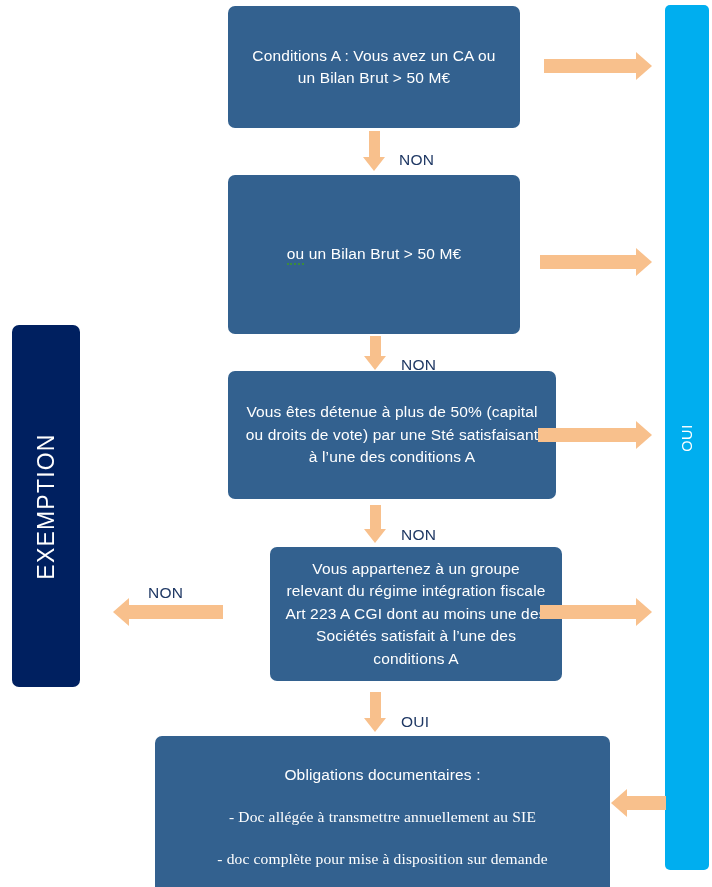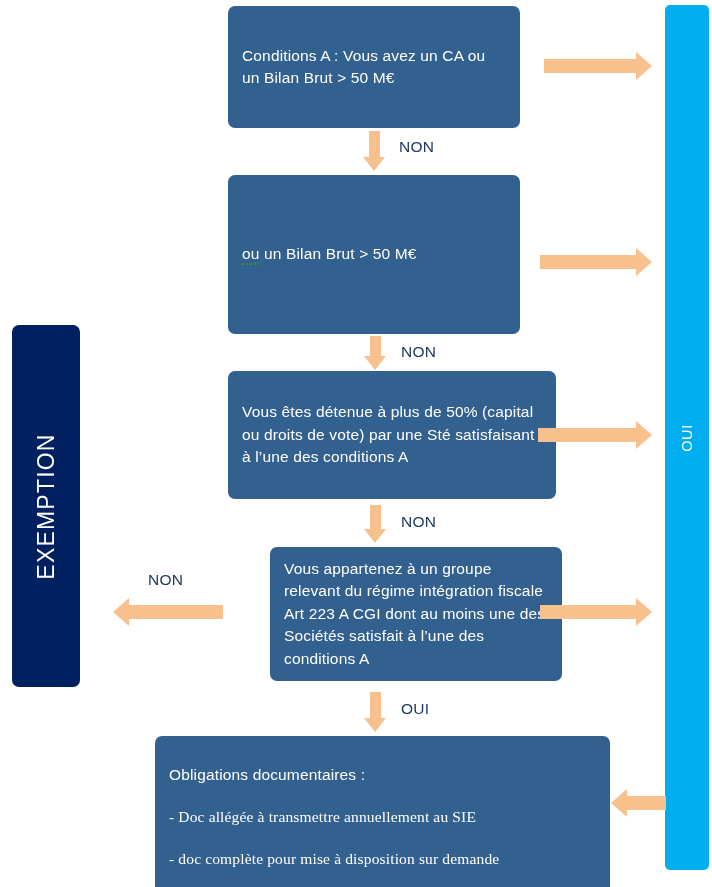--- a/index.html
+++ b/index.html
@@ -21,20 +21,21 @@
   
   .box {
     position: absolute;
     background: #33618F;
     border-radius: 7px;
     color: #ffffff;
     display: flex;
     flex-direction: column;
     align-items: center;
     justify-content: center;
+    text-align: center;
     font-size: 15.5px;
     line-height: 1.45;
     letter-spacing: 0.15px;
     box-sizing: border-box;
     padding: 6px 14px;
   }
   .box p {
     margin: 0;
     width: 100%;
   }
@@ -152,20 +153,21 @@
     background: transparent;
   }
 
   
   .conn-label {
     position: absolute;
     color: #1F3864;
     font-size: 15.5px;
     letter-spacing: 0.3px;
     white-space: nowrap;
+    margin-top: 13px;
   }
 
   
   .squiggle {
     border-bottom: 2px dotted #3C8C3C;
     padding-bottom: 1px;
   }
 </style>
 </head>
 <body>

